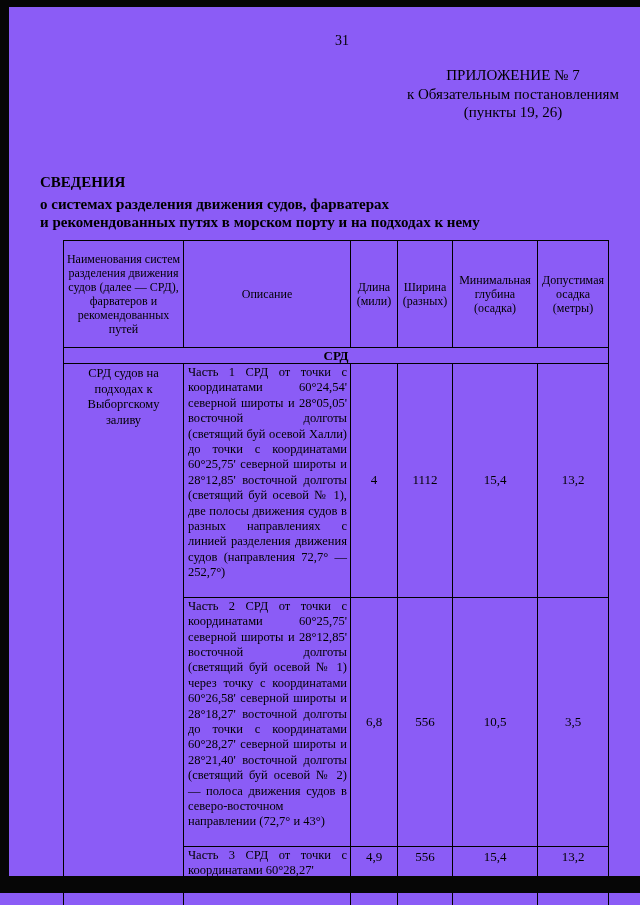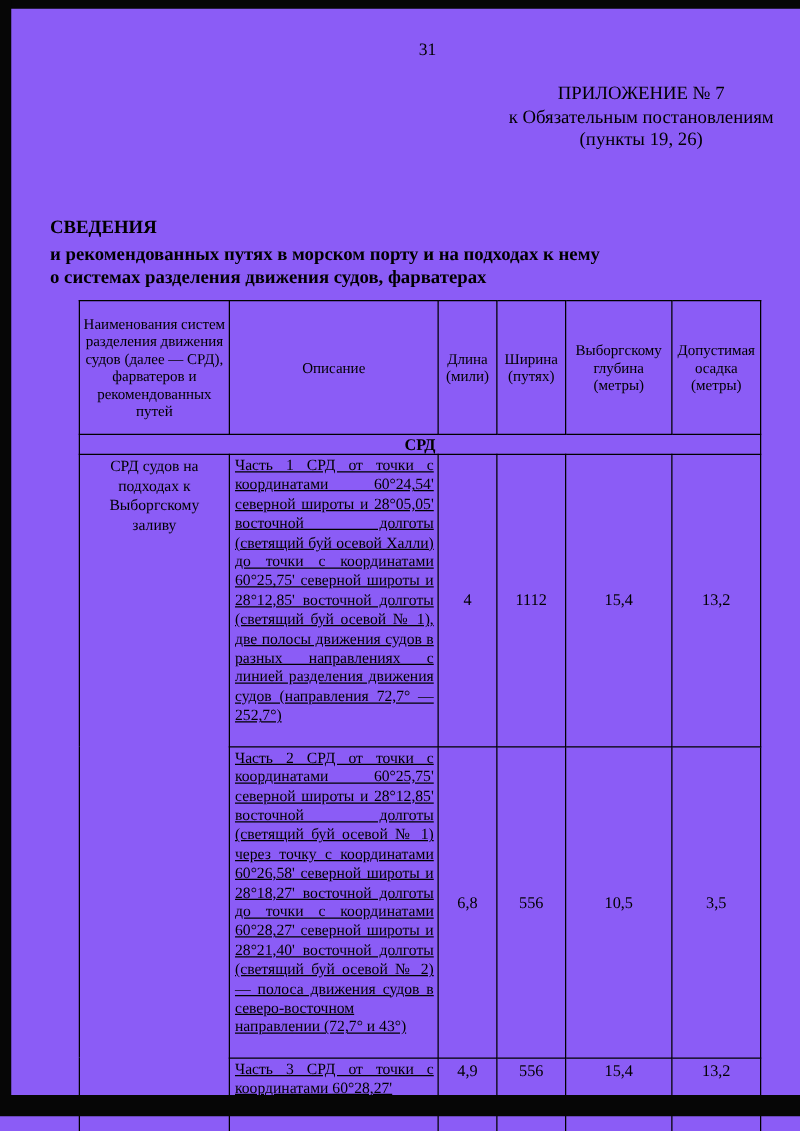--- a/index.html
+++ b/index.html
@@ -48,21 +48,21 @@
   tr.section-row td {
     height:15px; padding:0; text-align:center;
     font-weight:bold; font-size:13px; line-height:14px;
   }
   td.cell-name {
     vertical-align:top; text-align:center;
     padding:2px 5px; line-height:15.5px;
   }
   td.cell-desc {
     vertical-align:top; text-align:justify;
-    padding:1px 3px 16px 4px; line-height:15.4px;text-decoration:underline;
+    padding:1px 3px 16px 4px; line-height:15.4px;
   }
   td.cell-num { text-align:center; vertical-align:middle; font-size:13px; }
   tr.r1 { height:230px; }
   tr.r2 { height:227px; }
   tr.r3 { height:76px; }
   tr.r3 td.cell-num { vertical-align:top; padding-top:2px; }
 </style>
 </head>
 <body>
 
@@ -74,40 +74,40 @@
   <div class="page-number">31</div>
 
   <div class="appendix">
     <div>ПРИЛОЖЕНИЕ № 7</div>
     <div>к Обязательным постановлениям</div>
     <div>(пункты 19, 26)</div>
   </div>
 
   <div class="title">
     <div class="t1">СВЕДЕНИЯ</div>
+    <div>о системах разделения движения судов, фарватерах</div>
     <div>и рекомендованных путях в морском порту и на подходах к нему</div>
-    <div>о системах разделения движения судов, фарватерах</div>
   </div>
 
   <table class="tbl">
     <colgroup>
       <col style="width:120px">
       <col style="width:167px">
       <col style="width:47px">
       <col style="width:55px">
       <col style="width:85px">
       <col style="width:71px">
     </colgroup>
     <tbody>
       <tr class="hrow">
         <th>Наименования систем разделения движения судов (далее — СРД), фарватеров и рекомендованных путей</th>
         <th>Описание</th>
         <th>Длина (мили)</th>
-        <th>Ширина (путях)</th>
-        <th>Выборгскому глубина (метры)</th>
+        <th>Ширина (разных)</th>
+        <th>Минимальная глубина (осадка)</th>
         <th>Допустимая осадка (метры)</th>
       </tr>
 
       <tr class="section-row">
         <td colspan="6">СРД</td>
       </tr>
 
       <tr class="r1">
         <td class="cell-name" rowspan="3">СРД судов на подходах к Выборгскому заливу</td>
         <td class="cell-desc">Часть 1 СРД от точки с координатами 60°24,54' северной широты и 28°05,05' восточной долготы (светящий буй осевой Халли) до точки с координатами 60°25,75' северной широты и 28°12,85' восточной долготы (светящий буй осевой № 1), две полосы движения судов в разных направлениях с линией разделения движения судов (направления 72,7° — 252,7°)</td>

